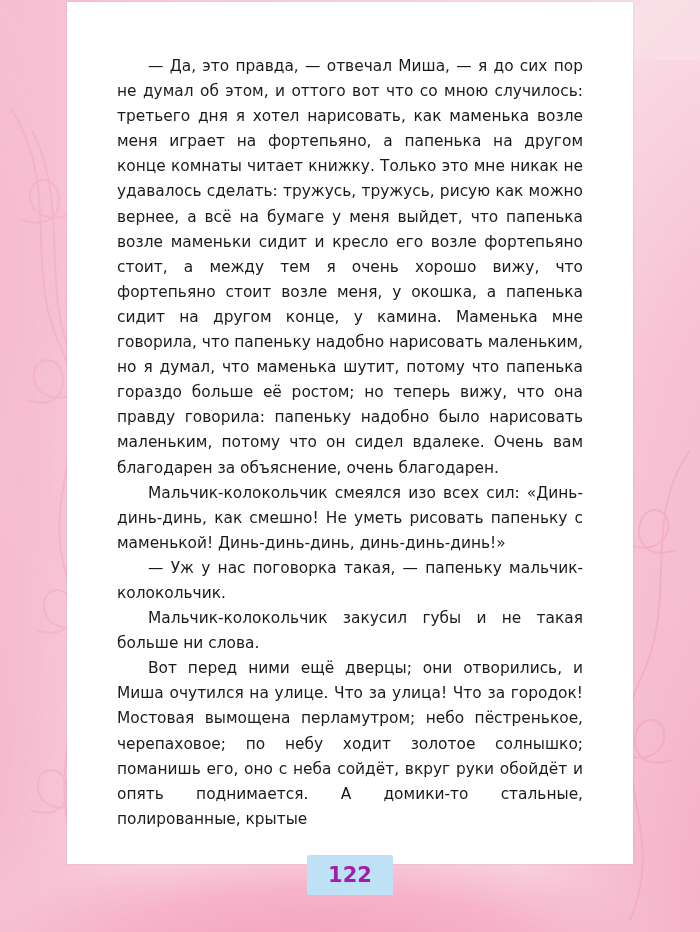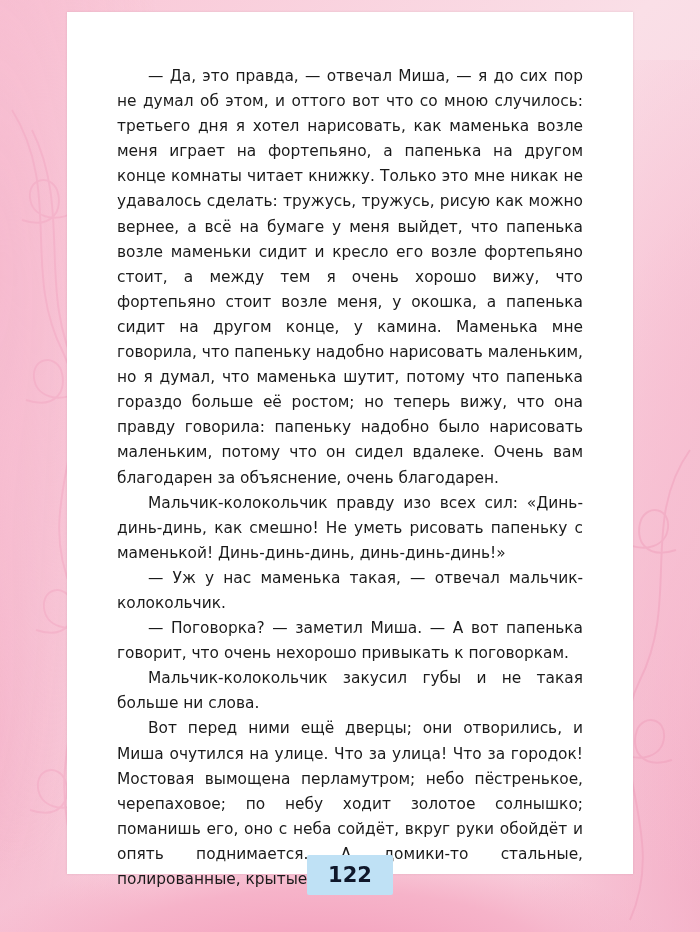--- a/index.html
+++ b/index.html
@@ -67,21 +67,21 @@
     position: absolute;
     right: 0px;
     top: 430px;
     width: 120px;
     height: 500px;
     opacity: 0.5;
   }
   .paper {
     position: absolute;
     left: 67px;
-    top: 12px;
+    top: 2px;
     width: 566px;
     height: 862px;
     background: #ffffff;
     box-shadow: 0 0 2px rgba(120,70,90,0.18);
   }
   .text-body {
     position: absolute;
     left: 50px;
     top: 52px;
     width: 466px;
@@ -104,21 +104,21 @@
     bottom: 37px;
     width: 86px;
     height: 40px;
     background: #bfe1f5;
     border-radius: 2px;
     display: flex;
     align-items: center;
     justify-content: center;
     font-size: 21px;
     font-weight: bold;
-    color: #0f172a;
+    color: #a21caf;
     font-family: "DejaVu Sans", sans-serif;
   }
 </style>
 </head>
 <body>
 
 <div class="page">
 
   <div class="bg-base"></div>
   <div class="bg-swirl-left"></div>
@@ -140,23 +140,22 @@
     <g fill="none" stroke="#f0a0bc" stroke-width="2">
       <path d="M110 20 C 60 90, 100 170, 60 250 C 20 330, 90 400, 50 490"></path>
       <path d="M96 120 C 66 130, 54 110, 61 90 C 68 74, 90 78, 88 98 C 86 116, 64 124, 44 112"></path>
       <path d="M92 330 C 62 340, 50 320, 57 300 C 64 284, 86 288, 84 308 C 82 326, 60 334, 40 322"></path>
     </g>
   </svg>
 
   <div class="paper">
     <div class="text-body">
       <p>— Да, это правда, — отвечал Миша, — я до сих пор не думал об этом, и оттого вот что со мною случилось: третьего дня я хотел нарисовать, как маменька возле меня играет на фортепьяно, а папенька на другом конце комнаты читает книжку. Только это мне никак не удавалось сделать: тружусь, тружусь, рисую как можно вернее, а всё на бумаге у меня выйдет, что папенька возле маменьки сидит и кресло его возле фортепьяно стоит, а между тем я очень хорошо вижу, что фортепьяно стоит возле меня, у окошка, а папенька сидит на другом конце, у камина. Маменька мне говорила, что папеньку надобно нарисовать маленьким, но я думал, что маменька шутит, потому что папенька гораздо больше её ростом; но теперь вижу, что она правду говорила: папеньку надобно было нарисовать маленьким, потому что он сидел вдалеке. Очень вам благодарен за объяснение, очень благодарен.</p>
-      <p>Мальчик-колокольчик правду изо всех сил: «Динь-динь-динь, как смешно! Не уметь рисовать папеньку с маменькой! Динь-динь-динь, динь-динь-динь!»</p>
-      <p>— Уж у нас маменька такая, — отвечал мальчик-колокольчик.</p>
-      <p>— Поговорка? — заметил Миша. — А вот папенька говорит, что очень нехорошо привыкать к поговоркам.</p>
+      <p>Мальчик-колокольчик смеялся изо всех сил: «Динь-динь-динь, как смешно! Не уметь рисовать папеньку с маменькой! Динь-динь-динь, динь-динь-динь!»</p>
+      <p>— Уж у нас поговорка такая, — папеньку мальчик-колокольчик.</p>
       <p>Мальчик-колокольчик закусил губы и не такая больше ни слова.</p>
       <p>Вот перед ними ещё дверцы; они отворились, и Миша очутился на улице. Что за улица! Что за городок! Мостовая вымощена перламутром; небо пёстренькое, черепаховое; по небу ходит золотое солнышко; поманишь его, оно с неба сойдёт, вкруг руки обойдёт и опять поднимается. А домики-то стальные, полированные, крытые</p>
     </div>
   </div>
 
   <div class="page-number">122</div>
 
 </div>
 
 </body></html>

